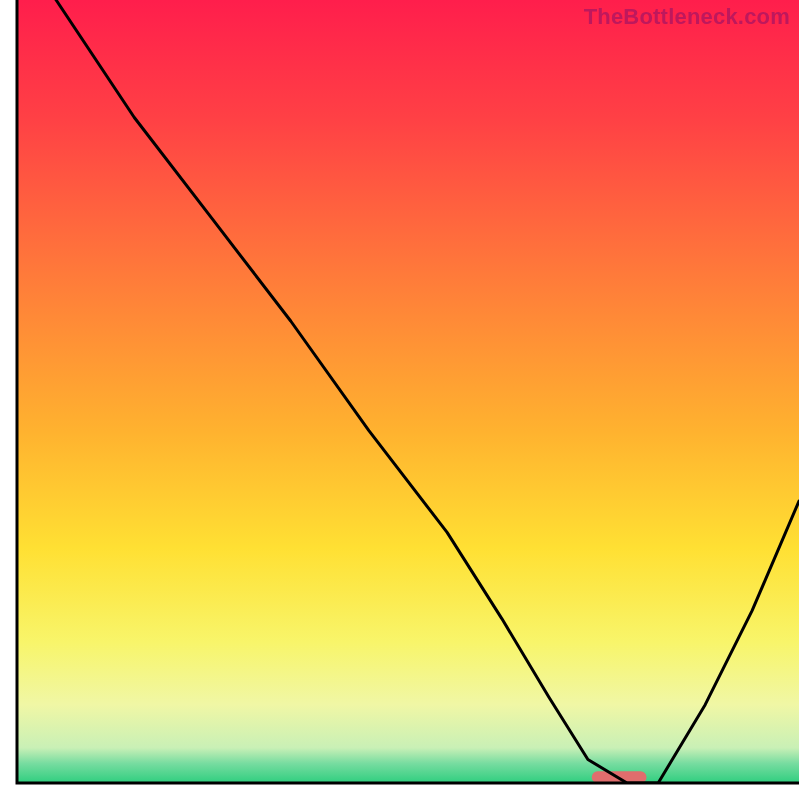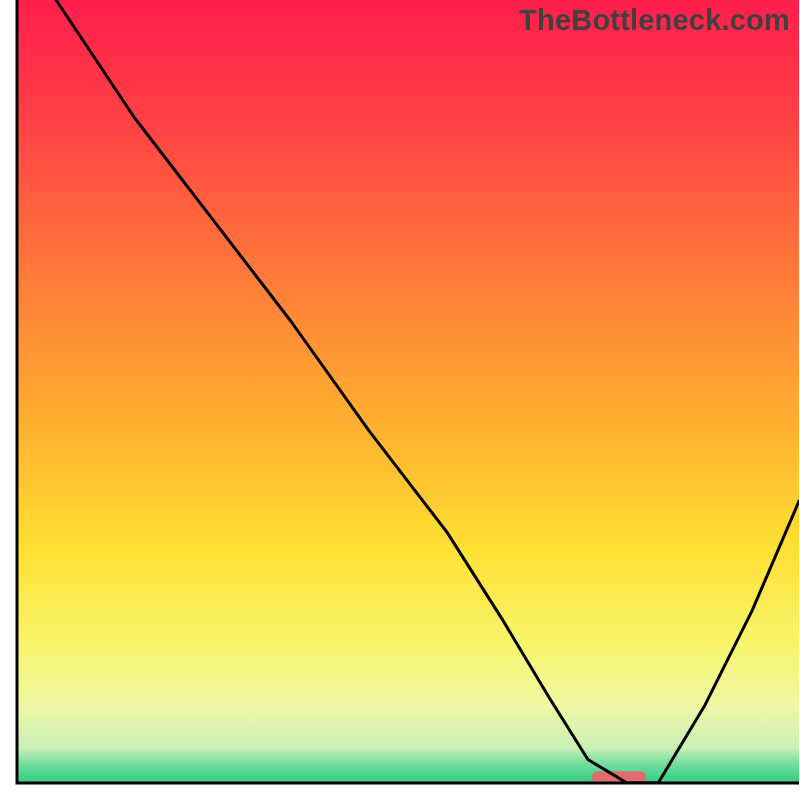--- a/index.html
+++ b/index.html
@@ -13,23 +13,23 @@
   }
   .container {
     position: relative;
     width: 800px;
     height: 800px;
   }
   .watermark {
     position: absolute;
     top: 4px;
     right: 10px;
-    font-size: 29px;
+    font-size: 22px;
     font-weight: 600;
-    color: #404040;
+    color: #be185d;
     letter-spacing: 0.2px;
     z-index: 10;
   }
   svg {
     display: block;
   }
 </style>
 </head>
 <body>
 

